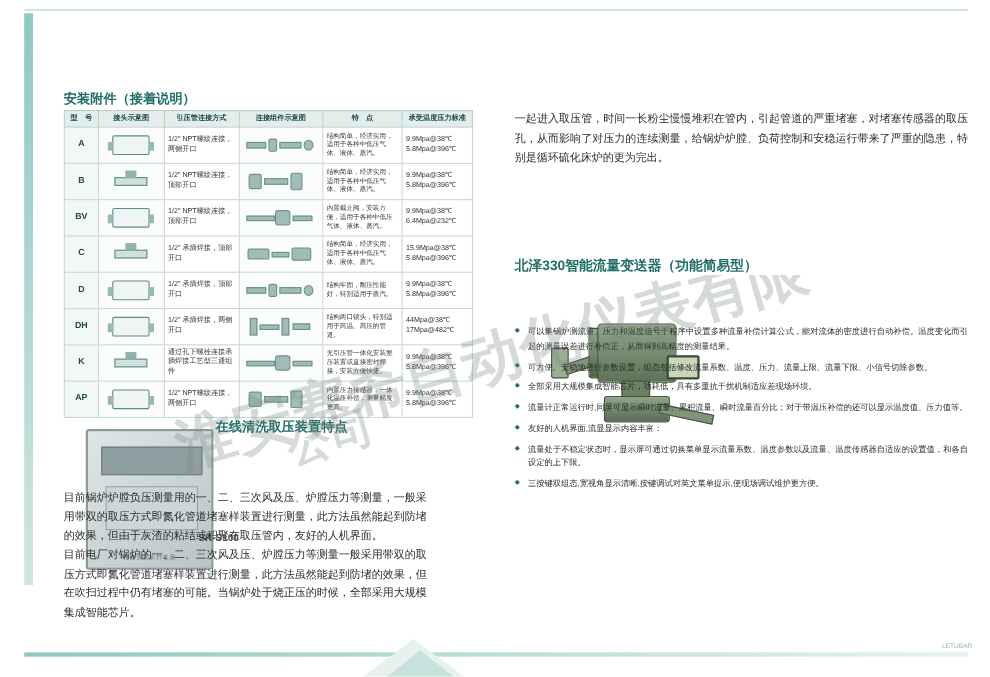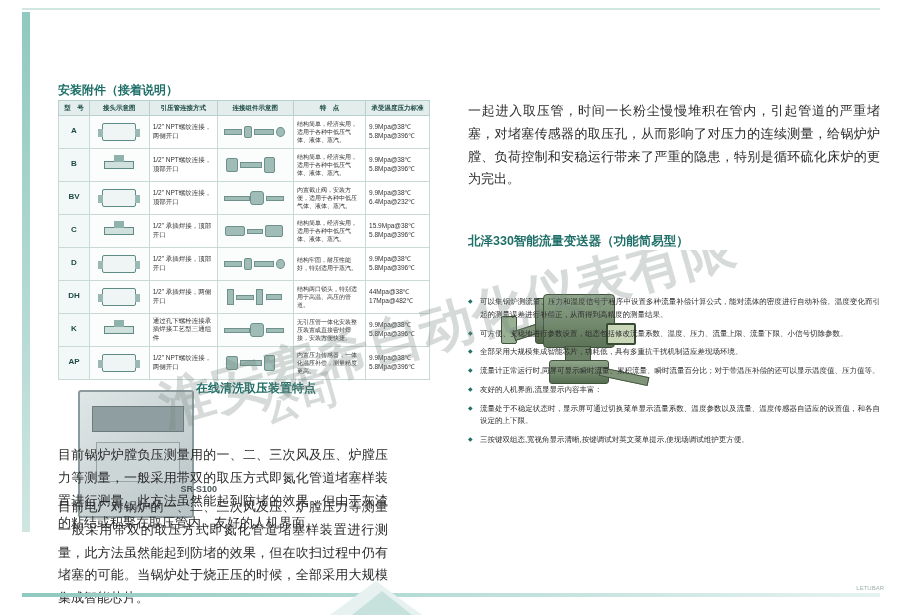--- a/index.html
+++ b/index.html
@@ -171,21 +171,21 @@
     position:absolute; left:0; bottom:22px; width:100%; text-align:right;
     font-size:9px; font-weight:bold; color:#4a5759;margin-left:25px;
   }
   .panel-img .lbl2 {
     position:absolute; left:0; bottom:6px; width:100%; text-align:center;
     font-size:5px; color:#5d6a6c; letter-spacing:1px;
   }
 
   .txt {
     position:absolute;
-    font-size:13px; color:#2b2b2b; line-height:1.75;
+    font-size:10px; color:#2b2b2b; line-height:1.75;
     text-align:justify;
   }
   #left-sub-title { left:196px; top:380px; }
   #left-p1 { left:58px; top:398px; width:330px; }
   #left-p2 { left:58px; top:444px; width:330px; }
   #left-p3 { left:58px; top:496px; width:330px; }
 
   
   #r-p1 { left:468px; top:100px; width:412px; }
   #r-p2 { left:468px; top:134px; width:412px; }

